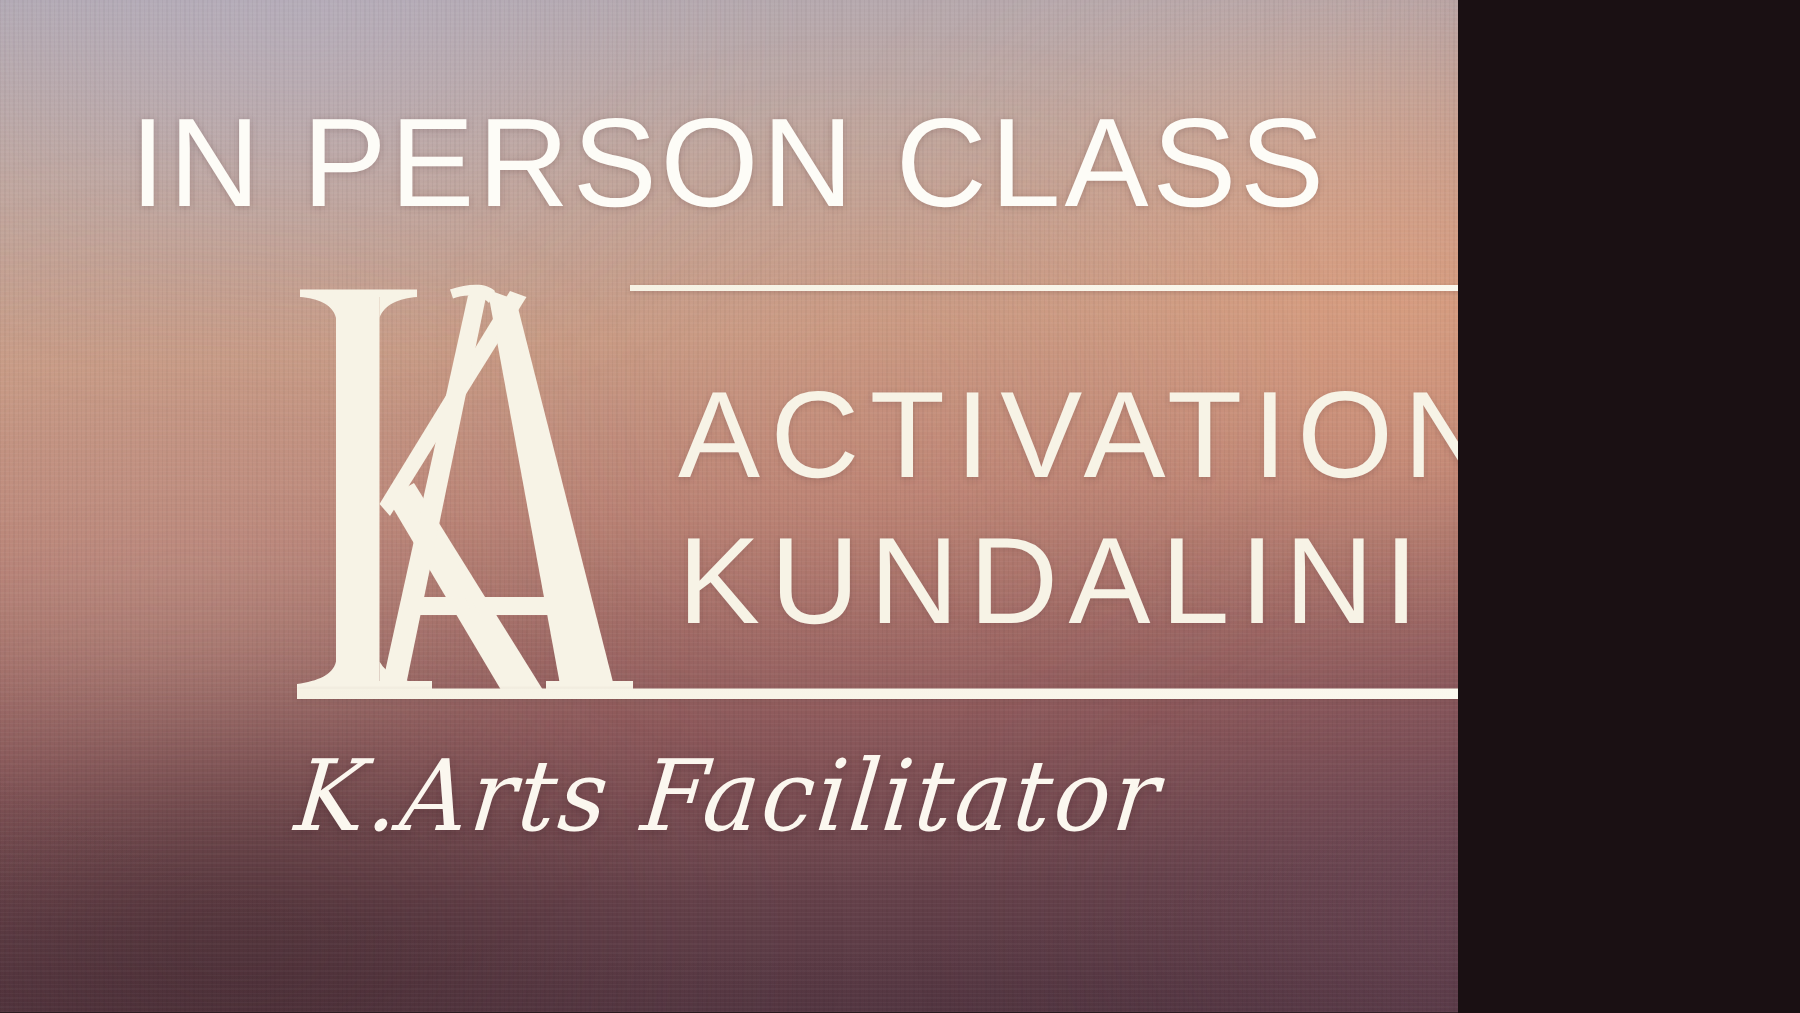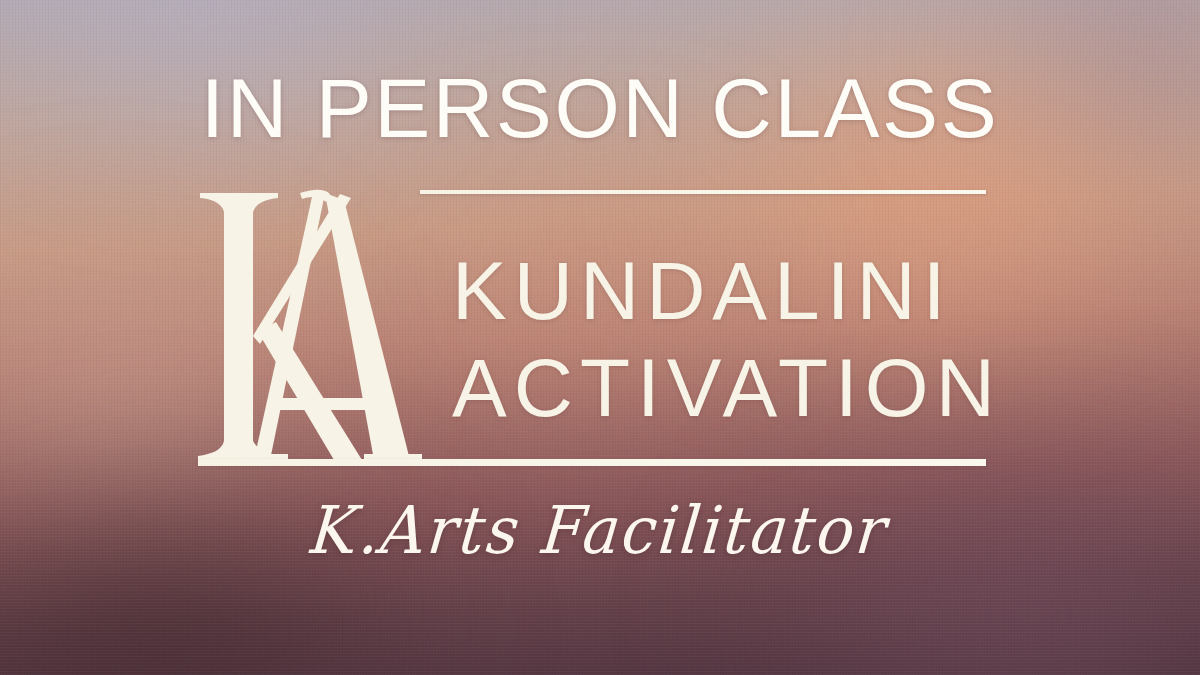--- a/index.html
+++ b/index.html
@@ -5,21 +5,21 @@
 <style>
   html, body {
     margin: 0;
     padding: 0;
     background: #1a1013;
   }
   * { box-sizing: border-box; }
 
   #poster {
     position: relative;
-    width: 1200px;
+    width: 972px;
     height: 675px;
     overflow: hidden;
     font-family: "Liberation Sans", sans-serif;
     isolation: isolate;
   }
 
   
   .bg-base {
     position: absolute;
     inset: 0;
@@ -250,22 +250,22 @@
             <rect x="80" y="212" width="112" height="12"></rect>
 
             <rect x="52" y="268" width="44" height="6"></rect>
             <rect x="172" y="268" width="58" height="6"></rect>
           </g>
         </g>
       </svg>
     </div>
 
     <div class="wordmark">
+      <span class="wordmark-line thin">ACTIVATION</span>
       <span class="wordmark-line thin">KUNDALINI</span>
-      <span class="wordmark-line thin">ACTIVATION</span>
     </div>
 
     <div class="rule rule-bottom"></div>
 
     <div class="tagline">
       <span class="sig">K.Arts Facilitator</span>
     </div>
 
   </div>
 </div>

